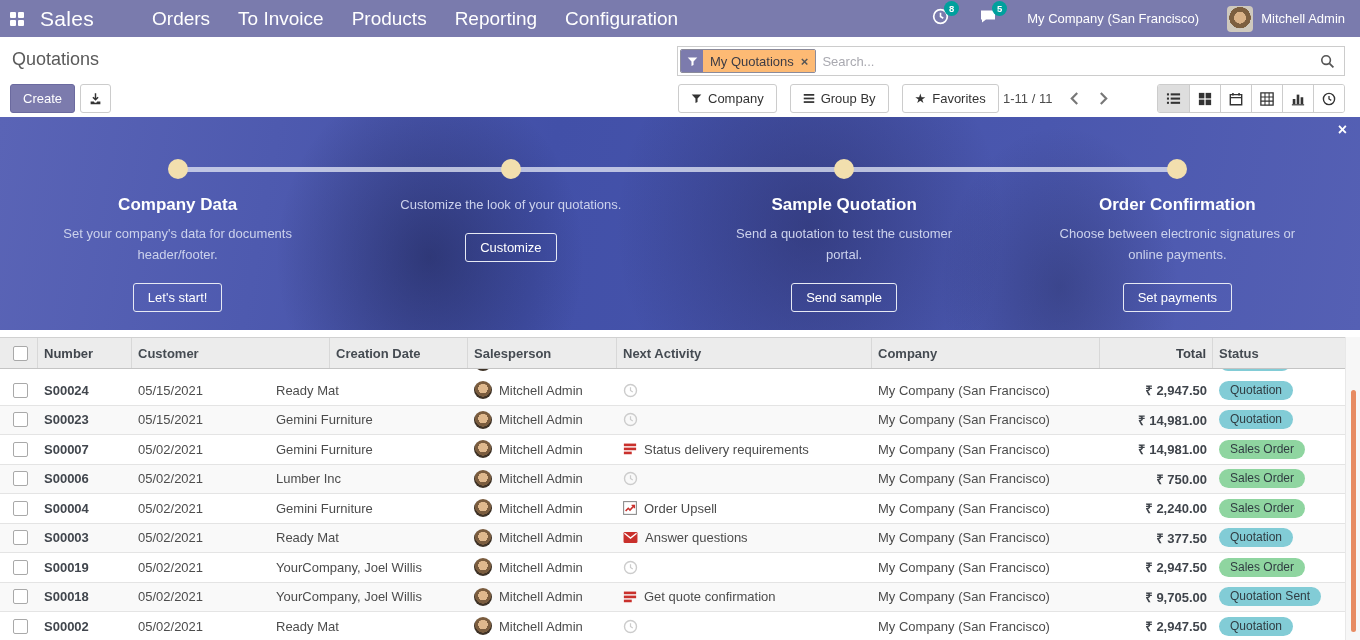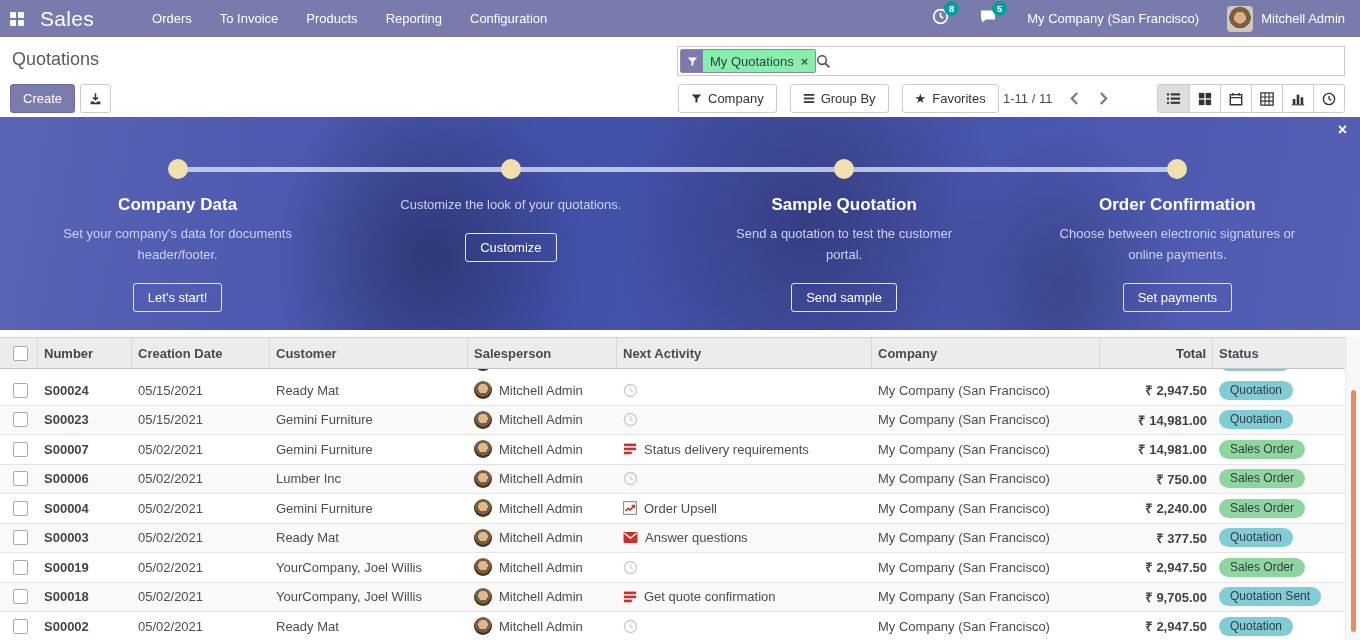--- a/index.html
+++ b/index.html
@@ -12,35 +12,35 @@
   html,body{margin:0;padding:0;}
   body{font-family:"Liberation Sans",sans-serif;background:#fff;}
   .app{width:1360px;height:640px;overflow:hidden;position:relative;background:#fff;}
 
   
   .navbar{height:37px;background:var(--navbar-bg);display:flex;align-items:center;padding:0 15px 0 10px;color:#fff;}
   .apps-icon{width:14px;height:14px;display:grid;grid-template-columns:6px 6px;grid-template-rows:6px 6px;gap:2px;cursor:pointer;}
   .apps-icon span{background:#fff;border-radius:1px;}
   .app-title{font-size:21px;margin:0 44px 0 16px;font-weight:400;letter-spacing:.3px;}
   .nav-menu{display:flex;align-items:center;height:37px;}
-  .nav-item{font-size:13px;padding:0 14px;line-height:37px;cursor:pointer;color:#fff;text-decoration:none;}
+  .nav-item{font-size:19px;padding:0 14px;line-height:37px;cursor:pointer;color:#fff;text-decoration:none;}
   .nav-right{margin-left:auto;display:flex;align-items:center;}
   .icon-wrap{position:relative;margin-right:30px;cursor:pointer;display:flex;align-items:center;}
   .notif{position:absolute;top:-7px;right:-10px;background:var(--notification-badge);color:#fff;font-size:9.5px;min-width:15px;height:15px;border-radius:8px;display:flex;align-items:center;justify-content:center;padding:0 3px;font-weight:bold;}
   .company-menu{font-size:13px;margin-right:28px;cursor:pointer;}
   .nav-avatar{width:26px;height:26px;border-radius:4px;margin-right:8px;background:radial-gradient(circle at 50% 45%, #d9b288 0 30%, #7c5f40 31% 55%, #cfc9bd 56%);}
   .user-name{font-size:13px;cursor:pointer;}
 
   
   .crumb-row{height:47px;position:relative;background:#fff;}
   .page-title{position:absolute;left:12px;top:12px;font-size:18px;color:#5a5a5a;}
   .searchbox{position:absolute;right:15px;top:9px;width:668px;height:30px;border:1px solid #ccc;background:#fff;display:flex;align-items:center;}
   .facet{display:flex;align-items:stretch;border:1px solid #8b8b9b;height:24px;margin-left:2px;border-radius:2px;overflow:hidden;flex:none;}
   .facet-icon{width:22px;background:var(--accent);display:flex;align-items:center;justify-content:center;color:#fff;}
-  .facet-label{background:#86efac;color:#3c3c45;font-size:13px;display:flex;align-items:center;padding:0 7px;gap:7px;}
+  .facet-label{background:#fdba74;color:#3c3c45;font-size:13px;display:flex;align-items:center;padding:0 7px;gap:7px;}
   .facet-x{font-weight:bold;color:#555;cursor:pointer;font-size:13px;}
   .searchbox input{flex:1;border:none;outline:none;font-size:13px;font-family:inherit;color:#333;padding:0 6px;}
   .searchbox input::placeholder{color:#a9a9b0;}
   .mag{margin-right:9px;color:#555;cursor:pointer;display:flex;}
 
   
   .control-row{height:33px;position:relative;background:#fff;}
   .btn{font-size:13px;height:29px;border:1px solid #ccc;border-radius:3px;background:#fff;color:#333;padding:0 12px;display:inline-flex;align-items:center;gap:6px;cursor:pointer;font-family:inherit;}
   .btn-create{position:absolute;left:10px;top:0;background:var(--accent);border-color:#6b6a9f;color:#ffffff;}
   .btn-export{position:absolute;left:80px;top:0;width:31px;justify-content:center;padding:0;color:#333;}
@@ -152,20 +152,21 @@
         <span class="facet-icon">
           <svg width="11" height="11" viewBox="0 0 16 16">
               <path d="M1 2h14l-5.5 6v5l-3 1.5V8z" fill="#fff"></path>
             </svg>
         </span>
         <span class="facet-label">
           <span>My Quotations</span>
           <span class="facet-x">×</span>
         </span>
       </div>
+      <input type="text" placeholder="Search..." style="">
       <span class="mag">
         <svg width="15" height="15" viewBox="0 0 16 16">
             <circle cx="6.5" cy="6.5" r="4.6" fill="none" stroke="#555" stroke-width="1.7"></circle>
             <path d="M10 10l4.3 4.3" stroke="#555" stroke-width="1.9"></path>
           </svg>
       </span>
     </div>
   </div>
 
   <div class="control-row">
@@ -300,22 +301,22 @@
 
   <div class="table-area">
     <div class="gutter"></div>
     <div class="scroll-thumb"></div>
     <div class="table">
       <div class="thead">
         <div class="th c-check">
             <input type="checkbox" style="">
           </div>
         <div class="th c-number">Number</div>
+        <div class="th c-customer">Customer</div>
         <div class="th c-date">Creation Date</div>
-        <div class="th c-customer">Customer</div>
         <div class="th c-sales">Salesperson</div>
         <div class="th c-activity">Next Activity</div>
         <div class="th c-company">Company</div>
         <div class="th c-total">Total</div>
         <div class="th c-status" style="border-right:none;">Status</div>
       </div>
       <div class="partial-row">
         <div class="tr">
           <div class="td c-check"></div>
           <div class="td c-number"></div>

